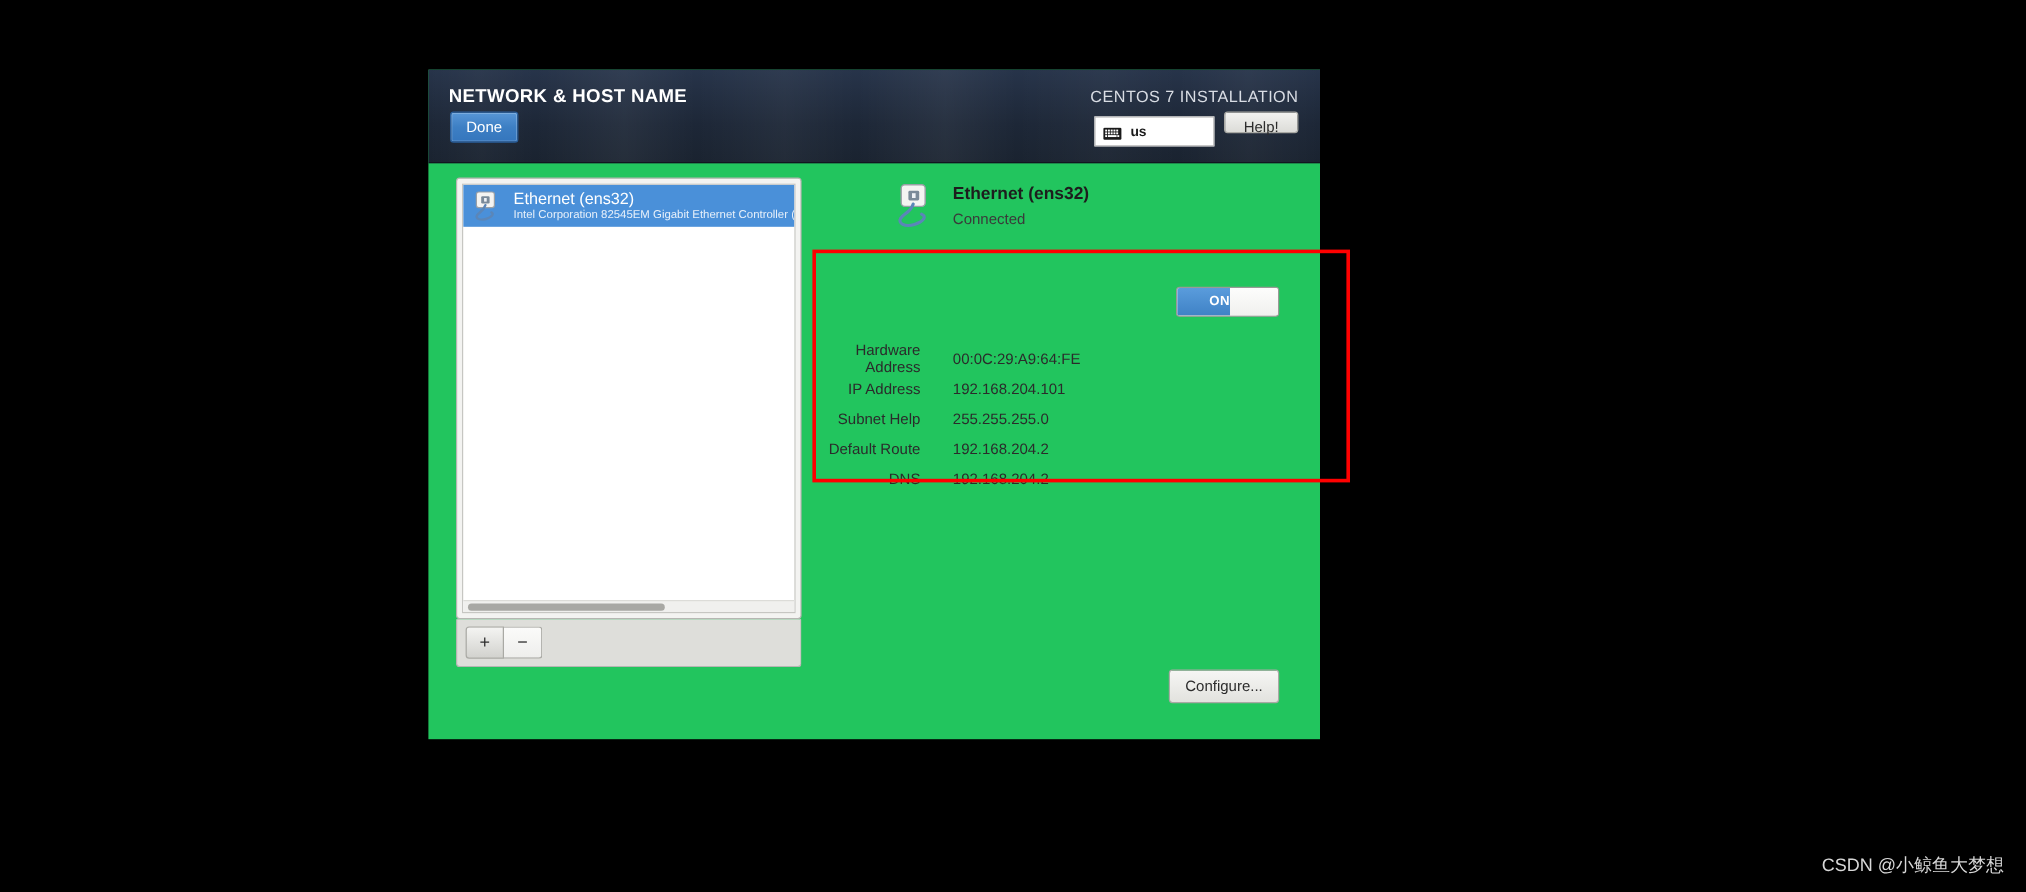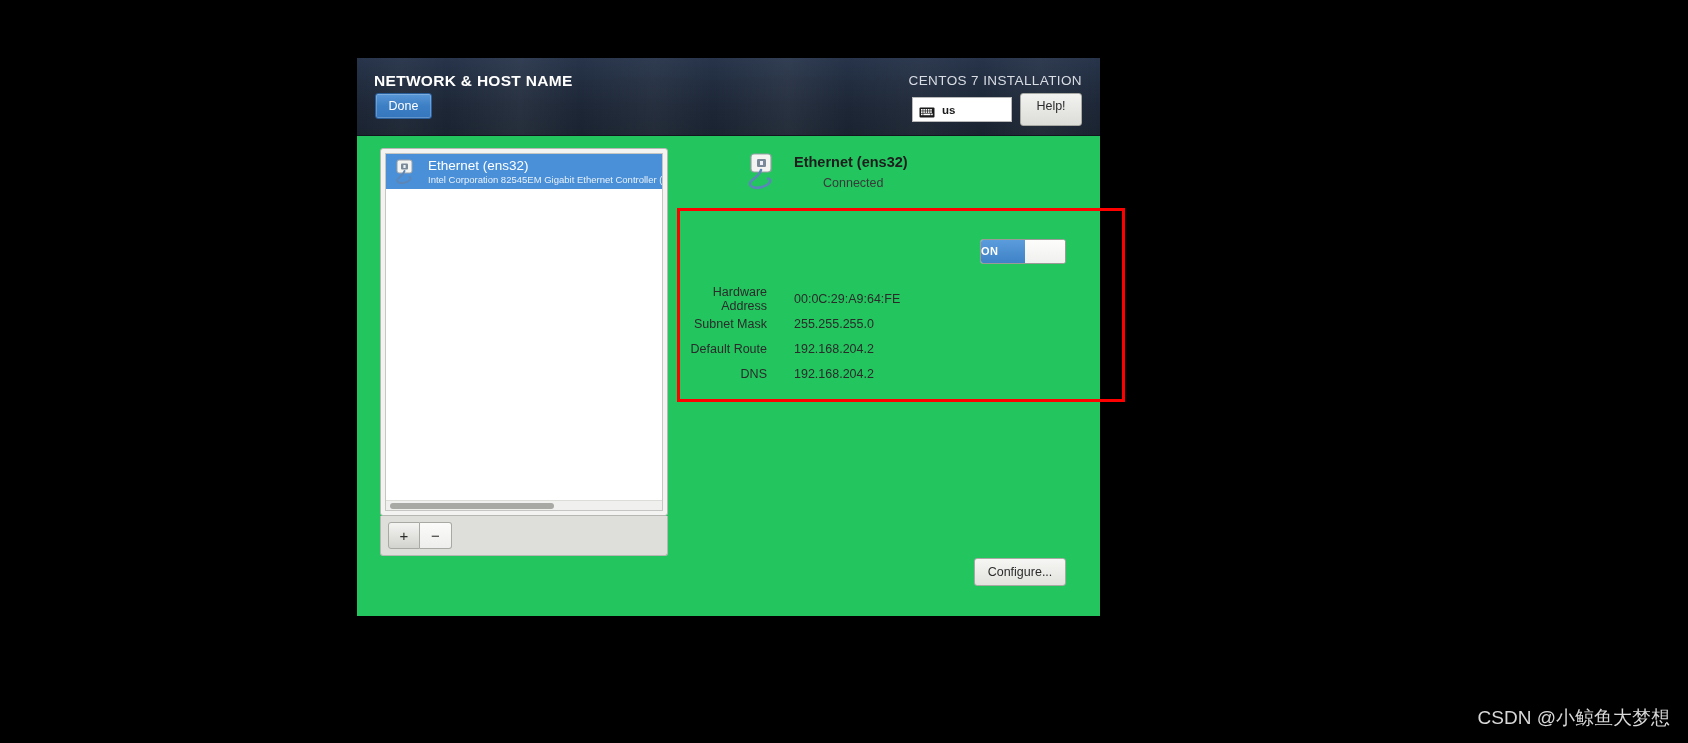--- a/index.html
+++ b/index.html
@@ -80,21 +80,21 @@
   #kbd-icon {
     width: 16px; height: 11px;
     display: inline-block;
     margin-right: 7px;
     flex: 0 0 auto;
   }
   #kbd-layout-label { font-size: 11.5px; color: #1a1a1a; font-weight: bold; text-align: right; }
   #help-button {
     position: absolute;
     right: 18px; top: 35px;
-    width: 62px; height: 33px;
+    width: 62px; height: 18px;
     background: linear-gradient(180deg, #f2f2f0 0%, #dcdcd8 100%);
     border: 1px solid #a9a9a4;
     border-radius: 3px;
     color: #2c2c2c;
     font-size: 12.5px;
     line-height: 25px;
     text-align: center;
   }
 
   
@@ -192,41 +192,40 @@
     left: 49px; top: 4px;
     font-size: 14.5px;
     font-weight: bold;
     color: #1d1d1d;
   }
   #detail-status {
     position: absolute;
     left: 49px; top: 26px;
     font-size: 12.5px;
     color: #3a3a3a;
-    margin-left: 29px;
   }
 
   #power-toggle {
     position: absolute;
     left: 623px; top: 103px;
     width: 86px; height: 25px;
     border: 1px solid #9a9a96;
     border-radius: 3px;
     display: flex;
     overflow: hidden;
     background: #ffffff;
   }
   #power-toggle-on {
     width: 44px; height: 100%;
     background: linear-gradient(180deg, #5a9cdc 0%, #3f82c6 100%);
     color: #ffffff;
     font-size: 11px;
     font-weight: bold;
     line-height: 23px;
-    text-align: left;
+    text-align: right;
     letter-spacing: 0.4px;
   }
   #power-toggle-off {
     flex: 1;
     background: linear-gradient(180deg, #fdfdfc 0%, #f0f0ee 100%);
   }
 
   #detail-table {
     position: absolute;
     left: 325px; top: 150px;
@@ -269,21 +268,21 @@
     width: 448px; height: 194px;
     border: 3px solid #ff0000;
     pointer-events: none;
   }
 
   
   #watermark {
     position: absolute;
     right: 18px; bottom: 12px;
     color: #d8d8d8;
-    font-size: 19px;
+    font-size: 15px;
   }
 </style>
 </head>
 <body>
 
 <div id="screen">
 
   <div id="window">
 
     <div id="header">
@@ -368,21 +367,25 @@
         <div id="power-toggle-on">ON</div>
         <div id="power-toggle-off"></div>
       </div>
 
       <div id="detail-table">
         <div class="detail-row">
           <span class="detail-label">Hardware Address</span>
           <span class="detail-value">00:0C:29:A9:64:FE</span>
         </div>
         <div class="detail-row">
-          <span class="detail-label">Subnet Mask</span>
+          <span class="detail-label">IP Address</span>
+          <span class="detail-value">192.168.204.101</span>
+        </div>
+        <div class="detail-row">
+          <span class="detail-label">Subnet Help</span>
           <span class="detail-value">255.255.255.0</span>
         </div>
         <div class="detail-row">
           <span class="detail-label">Default Route</span>
           <span class="detail-value">192.168.204.2</span>
         </div>
         <div class="detail-row">
           <span class="detail-label">DNS</span>
           <span class="detail-value">192.168.204.2</span>
         </div>

